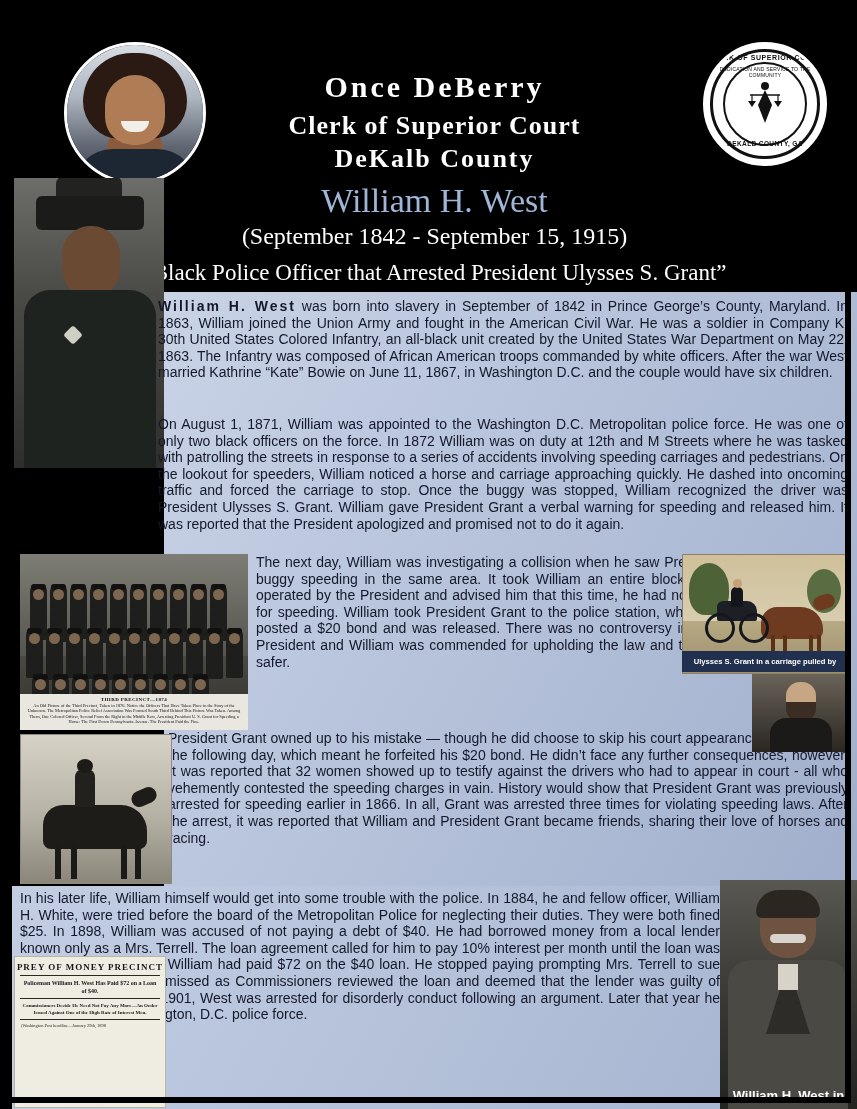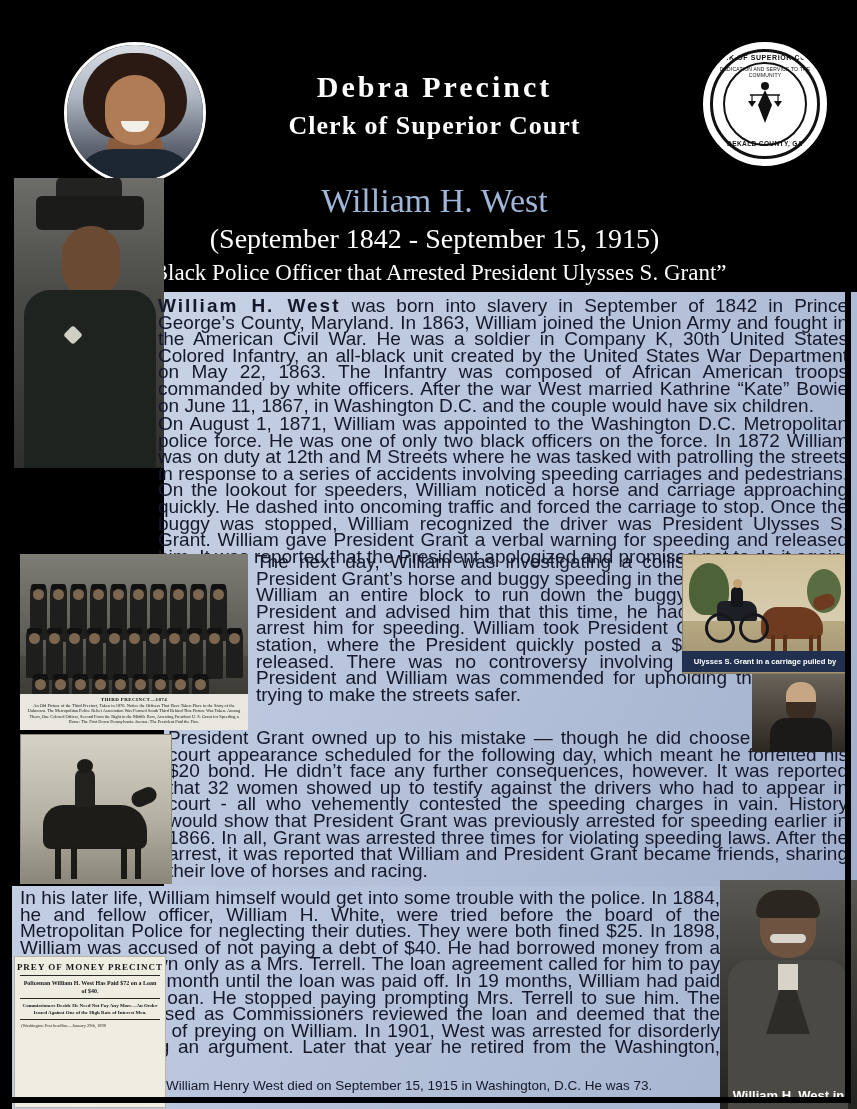--- a/index.html
+++ b/index.html
@@ -40,21 +40,21 @@
     font-size:26px;font-weight:700;letter-spacing:2px;color:#fff;
   }
   .subject-name{
     position:absolute;left:0;top:170px;width:845px;text-align:center;
     font-family:"Liberation Serif", serif;
     font-size:34px;font-weight:400;color:#9fb6d8;
   }
   .subject-dates{
     position:absolute;left:0;top:211px;width:845px;text-align:center;
     font-family:"Liberation Serif", serif;
-    font-size:28px;font-weight:400;color:#fff;
+    font-size:24px;font-weight:400;color:#fff;
   }
   .subject-quote{
     position:absolute;left:0;top:248px;width:845px;text-align:center;
     font-family:"Liberation Serif", serif;
     font-size:23px;font-weight:400;color:#fff;
   }
   
   .portrait-circle{
     position:absolute;left:52px;top:30px;width:136px;height:136px;border-radius:50%;
     border:3px solid #fff;overflow:hidden;background:#2b2b33;
@@ -94,21 +94,21 @@
   
   .body-panel{
     position:absolute;left:158px;top:286px;width:693px;height:817px;
     background:linear-gradient(120deg,#c9d3e6 0%,#b9c5dc 35%,#aab7d2 70%,#9aa9c8 100%);
   }
   .body-lower{
     position:absolute;left:6px;top:880px;width:845px;height:223px;
     background:linear-gradient(120deg,#c3cee3 0%,#b4c1d9 50%,#a4b2cf 100%);
   }
   .txt{
-    position:absolute;color:#14182a;font-size:19px;line-height:16.6px;
+    position:absolute;color:#14182a;font-size:14px;line-height:16.6px;
     text-align:justify;
   }
   .lead{font-weight:700;letter-spacing:2px;}
   
   #p1{left:152px;top:292px;width:690px;}
   #p2{left:152px;top:410px;width:690px;}
   #p3{left:250px;top:548px;width:585px;}
   #p4{left:162px;top:724px;width:680px;}
   #p5{left:14px;top:884px;width:700px;}
   #p6{left:160px;top:1072px;width:560px;font-size:13.5px;}
@@ -179,22 +179,23 @@
     text-align:center;line-height:20px;font-weight:700;
   }
   .edge-shadow{position:absolute;inset:0;pointer-events:none;box-shadow:inset 0 0 0 6px #000;}
 </style>
 </head>
 <body>
 
 <div class="page">
 
   <div class="header">
-    <div class="clerk-name">Debra Precinct</div>
+    <div class="clerk-name">Once DeBerry</div>
     <div class="clerk-role">Clerk of Superior Court</div>
+    <div class="clerk-county">DeKalb County</div>
     <div class="subject-name">William H. West</div>
     <div class="subject-dates">(September 1842 - September 15, 1915)</div>
     <div class="subject-quote">“Black Police Officer that Arrested President Ulysses S. Grant”</div>
 
     <div class="portrait-circle">
       <div class="pc-bg"></div>
       <div class="pc-hair"></div>
       <div class="pc-face"></div>
       <div class="pc-smile"></div>
       <div class="pc-shoulders"></div>
@@ -225,21 +226,20 @@
   </div>
 
   <div class="body-panel"></div>
   <div class="body-lower"></div>
 
   <div class="txt" id="p1"><span class="lead">William   H.   West</span><span> was born into slavery in September of 1842 in Prince George’s County, Maryland.   In 1863, William joined the Union Army and fought in the American Civil War. He was a soldier in Company K, 30th United States Colored Infantry, an all-black unit created by the United States War Department on May 22, 1863. The Infantry was composed of African American troops commanded by white officers. After the war West married Kathrine “Kate” Bowie on June 11, 1867, in Washington D.C. and the couple would have six children.</span></div>
   <div class="txt" id="p2">On August 1, 1871, William was appointed to the Washington D.C. Metropolitan police force. He was one of only two black officers on the force. In 1872 William was on duty at 12th and M Streets where he was tasked with patrolling the streets in response to a series of accidents involving speeding carriages and pedestrians. On the lookout for speeders, William noticed a horse and carriage approaching quickly. He dashed into oncoming traffic and forced the carriage to stop. Once the buggy was stopped, William recognized the driver was President Ulysses S. Grant. William gave President Grant a verbal warning for speeding and released him. It was reported that the President apologized and promised not to do it again.</div>
   <div class="txt" id="p3">The next day, William was investigating a collision when he saw President Grant’s horse and buggy speeding in the same area. It took William an entire block to run down the buggy operated by the President and advised him that this time, he had no choice but to arrest him for speeding. William took President Grant to the police station, where the President quickly posted a $20 bond and was released. There was no controversy involving the arrest of the President and William was commended for upholding the law and trying to make the streets safer.</div>
   <div class="txt" id="p4">President Grant owned up to his mistake — though he did choose to skip his court appearance scheduled for the following day, which meant he forfeited his $20 bond. He didn’t face any further consequences, however. It was reported that 32 women showed up to testify against the drivers who had to appear in court - all who vehemently contested the speeding charges in vain.   History would show that President Grant was previously arrested for speeding earlier in 1866. In all, Grant was arrested three times for violating speeding laws. After the arrest, it was reported that William and President Grant became friends, sharing their love of horses and racing.</div>
   <div class="txt" id="p5">In his later life, William himself would get into some trouble with the police. In 1884, he and fellow officer, William H. White, were tried before the board of the Metropolitan Police for neglecting their duties. They were both fined $25. In 1898, William was accused of not paying a debt of $40. He had borrowed money from a local lender known only as a Mrs. Terrell. The loan agreement called for him to pay 10% interest per month until the loan was paid off. In 19 months, William had paid $72 on the $40 loan. He stopped paying prompting Mrs. Terrell to sue him. The case was dismissed as Commissioners reviewed the loan and deemed that the lender was guilty of preying on William.  In 1901, West was arrested for disorderly conduct following an argument. Later that year he retired from the Washington, D.C. police force.</div>
-  <div class="txt" id="p6">William Henry West died on September 15, 1915 in Washington, D.C. He was 73.</div>
 
   <div class="imgbox group-photo">
     <div class="gp-sky"></div>
     <div class="gp-ground"></div>
     <div class="gp-row" style="left:10px;top:30px;">
       <div class="gp-man" style="height:56px"></div>
         <div class="gp-man" style="height:58px"></div>
       <div class="gp-man" style="height:55px"></div>
         <div class="gp-man" style="height:59px"></div>
       <div class="gp-man" style="height:56px"></div>

